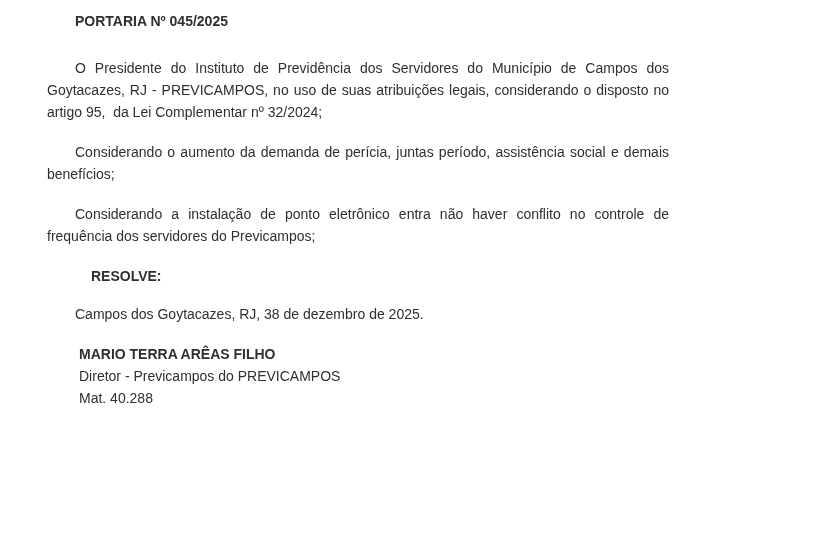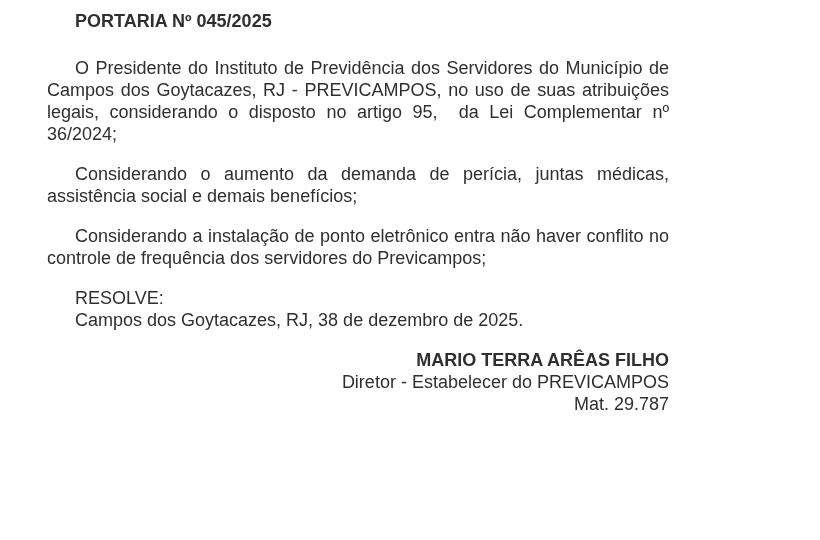--- a/index.html
+++ b/index.html
@@ -11,68 +11,68 @@
     width: 820px;
     height: 540px;
     overflow: hidden;
     font-family: "Liberation Sans", sans-serif;
     color: #2f2f2f;
   }
   .doc {
     box-sizing: border-box;
     width: 700px;
     padding: 10px 31px 0 47px;
-    font-size: 18px;
+    font-size: 14px;
     line-height: 22px;
   }
   .title {
     font-weight: bold;
     text-indent: 28px;
     margin: 0 0 25px 0;
   }
   .para {
     margin: 0 0 18px 0;
     text-indent: 28px;
     text-align: justify;
     white-space: pre-wrap;
   }
   .resolve-head {
-    font-weight: normal;
+    font-weight: bold;
     text-indent: 28px;
-    margin: 0;
+    margin: 16px;
   }
   .sig-block {
     margin-left: 32px;
-    text-align: right;
+    text-align: left;
   }
   .sig-line {
     margin: 0;
   }
   .sig-name {
     font-weight: bold;
   }
 </style>
 </head>
 <body>
 
 <div class="doc">
 
   <p class="title">PORTARIA Nº 045/2025</p>
 
-  <p class="para">O Presidente do Instituto de Previdência dos Servidores do Município de Campos dos Goytacazes, RJ - PREVICAMPOS, no uso de suas atribuições legais, considerando o disposto no artigo 95,  da Lei Complementar nº 36/2024;</p>
+  <p class="para">O Presidente do Instituto de Previdência dos Servidores do Município de Campos dos Goytacazes, RJ - PREVICAMPOS, no uso de suas atribuições legais, considerando o disposto no artigo 95,  da Lei Complementar nº 32/2024;</p>
 
-  <p class="para">Considerando o aumento da demanda de perícia, juntas médicas, assistência social e demais benefícios;</p>
+  <p class="para">Considerando o aumento da demanda de perícia, juntas período, assistência social e demais benefícios;</p>
 
   <p class="para">Considerando a instalação de ponto eletrônico entra não haver conflito no controle de frequência dos servidores do Previcampos;</p>
 
   <p class="resolve-head">RESOLVE:</p>
 
 
 
   <p class="para">Campos dos Goytacazes, RJ, 38 de dezembro de 2025.</p>
 
   <div class="sig-block">
     <p class="sig-line sig-name">MARIO TERRA ARÊAS FILHO</p>
-    <p class="sig-line">Diretor - Estabelecer do PREVICAMPOS</p>
-    <p class="sig-line">Mat. 29.787</p>
+    <p class="sig-line">Diretor - Previcampos do PREVICAMPOS</p>
+    <p class="sig-line">Mat. 40.288</p>
   </div>
 
 </div>
 
 </body></html>

